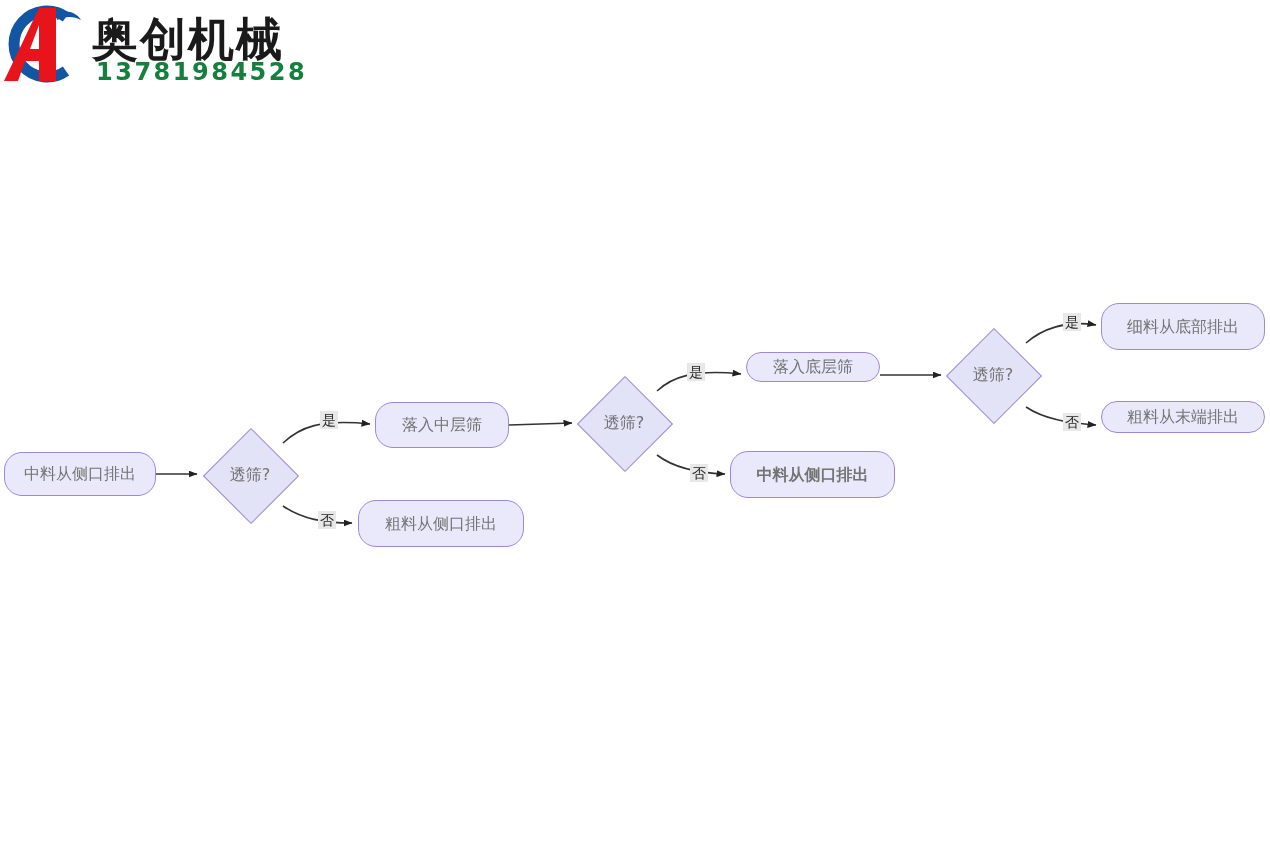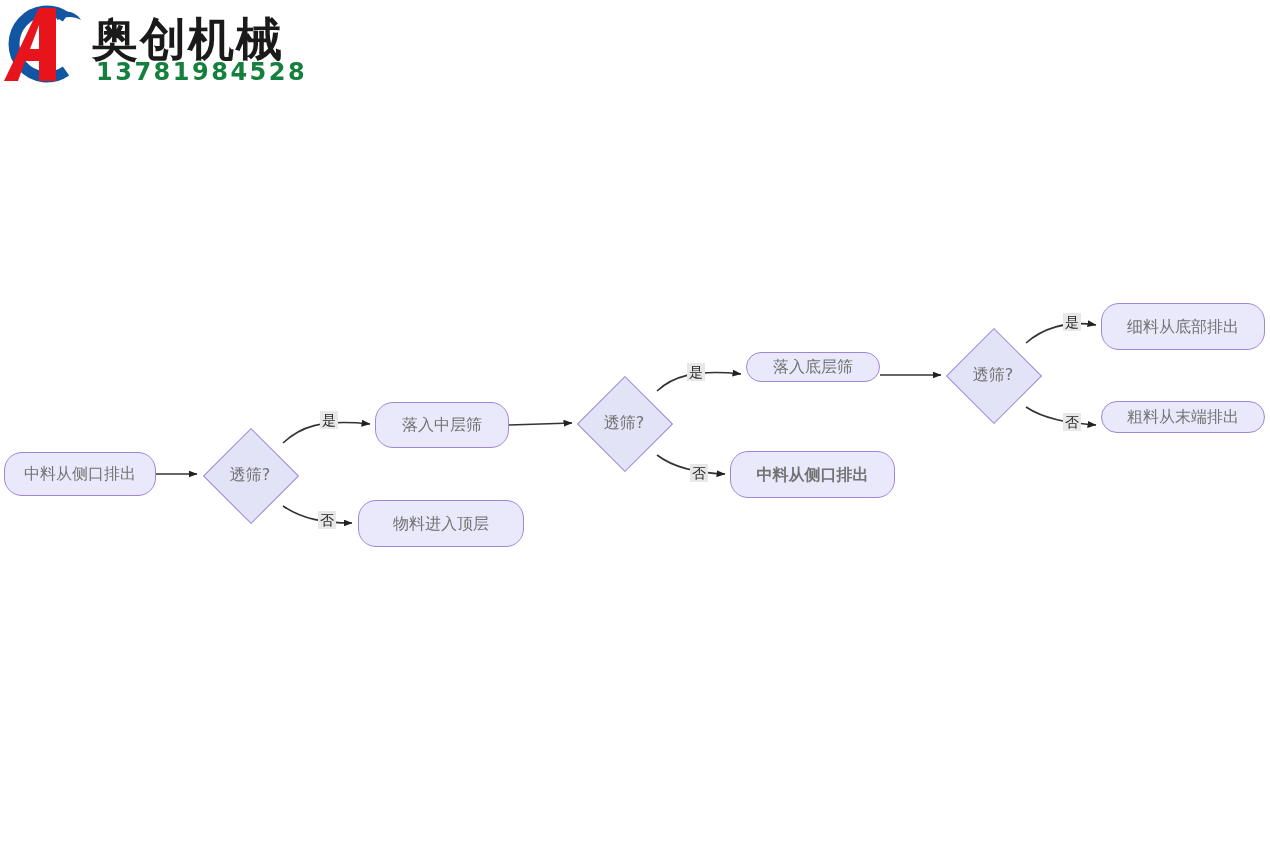--- a/index.html
+++ b/index.html
@@ -169,21 +169,21 @@
         <span class="node-text">中料从侧口排出</span>
       </div>
       <div class="node node-decision" style="left: 203px; top: 428px; width: 94px; height: 94px;">
         <div class="diamond-shape"></div>
         <span class="node-text">透筛?</span>
       </div>
       <div class="node node-process" style="left: 375px; top: 402px; width: 134px; height: 46px; text-align: center;">
         <span class="node-text">落入中层筛</span>
       </div>
       <div class="node node-process" style="left: 358px; top: 500px; width: 166px; height: 47px;">
-        <span class="node-text">物料进入顶层</span>
+        <span class="node-text">粗料从侧口排出</span>
       </div>
       <div class="node node-decision" style="left: 577px; top: 376px; width: 94px; height: 94px;">
         <div class="diamond-shape"></div>
         <span class="node-text">透筛?</span>
       </div>
       <div class="node node-process" style="left: 746px; top: 352px; width: 134px; height: 30px;">
         <span class="node-text">落入底层筛</span>
       </div>
       <div class="node node-process" style="left: 730px; top: 451px; width: 165px; height: 47px; font-weight: bold;">
         <span class="node-text">中料从侧口排出</span>

